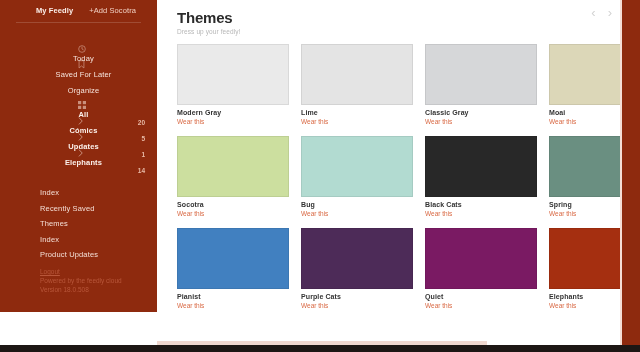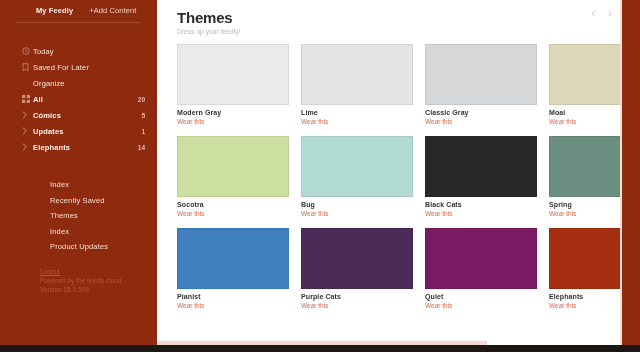--- a/index.html
+++ b/index.html
@@ -12,21 +12,21 @@
   .app {
     position: relative;
     width: 640px; height: 352px;
     display: flex;
     background: #ffffff;
   }
 
   
   .sidebar {
     width: 157px;
-    height: 352px;
+    height: 312px;
     background: #8e2a0e;
     flex: 0 0 157px;
     position: relative;
     color: #f3d9cf;
     overflow: hidden;
   }
   .topnav {
     height: 20px;
     display: flex;
     align-items: center;
@@ -47,20 +47,21 @@
     margin: 2px 16px 0 16px;
   }
 
   .sb-group { margin-top: 20px; }
   .sb-row {
     display: flex;
     align-items: center;
     height: 16px;
     padding: 0 12px 0 22px;
     position: relative;
+    flex-direction: column;
   }
   .sb-ico {
     width: 11px;
     flex: 0 0 11px;
     display: flex;
     align-items: center;
     justify-content: flex-start;
     opacity: .62;
   }
   .sb-ico svg { display: block; }
@@ -71,23 +72,23 @@
     letter-spacing: .15px;
   }
   .sb-row.bold .sb-label { font-weight: bold; color: #fdf2ec; }
   .sb-count {
     margin-left: auto;
     font-size: 6.5px;
     color: #e7b9a6;
     font-weight: bold;
   }
 
-  .sb-group2 { margin-top: 0; }
-
-  .sb-links { margin-top: 22px; padding-left: 10px; }
+  .sb-group2 { margin-top: 8px; }
+
+  .sb-links { margin-top: 22px; }
   .sb-link {
     padding: 0 0 0 40px;
     height: 15.5px;
     display: flex;
     align-items: center;
     font-size: 7.5px;
     color: #f4ded5;
     letter-spacing: .15px;
     white-space: nowrap;
   }
@@ -207,21 +208,21 @@
 </style>
 </head>
 <body>
 
 <div class="app">
 
   <aside class="sidebar">
 
     <div class="topnav">
       <span class="item">My Feedly</span>
-      <span class="item sub">+Add Content</span>
+      <span class="item sub">+Add Socotra</span>
     </div>
     <div class="nav-divider"></div>
 
     <div class="sb-group">
       <div class="sb-row">
         <span class="sb-ico">
           <svg width="8" height="8" viewBox="0 0 12 12">
               <circle cx="6" cy="6" r="5" fill="none" stroke="#f0cfc2" stroke-width="1.1"></circle>
               <path d="M6 3.2V6l2 1.2" stroke="#f0cfc2" stroke-width="1.1" fill="none" stroke-linecap="round"></path>
             </svg>

